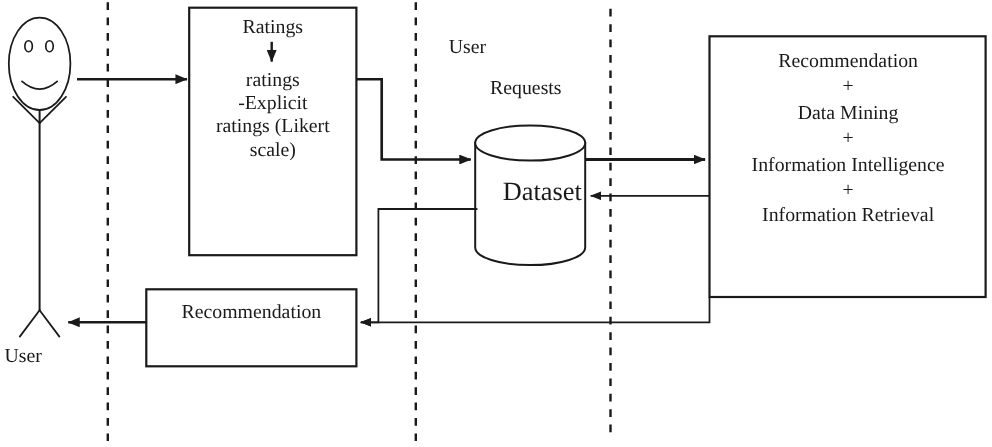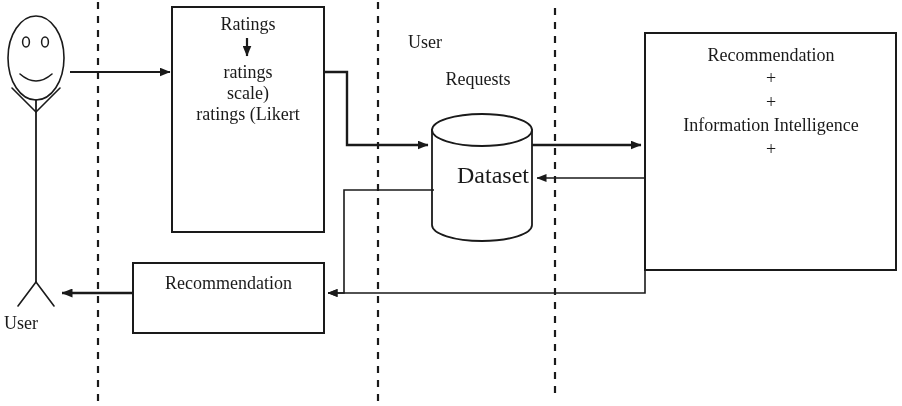--- a/index.html
+++ b/index.html
@@ -119,35 +119,38 @@
       <line x1="133" y1="293" x2="62" y2="293" stroke-width="2.4" marker-end="url(#arrowSolid)"></line>
 
       <line x1="247" y1="38" x2="247" y2="56" stroke-width="2.2" marker-end="url(#arrowSolid)"></line>
     </g>
   </svg>
 
   <div class="lbl" id="ratings-title">Ratings</div>
 
   <div class="lbl lbl-wrap" id="ratings-body">
     <div>ratings</div>
+    <div>-Explicit</div>
+    <div>ratings (Likert</div>
     <div>scale)</div>
-    <div>ratings (Likert</div>
   </div>
 
   <div class="lbl" id="user-requests-1">User</div>
   <div class="lbl" id="user-requests-2">Requests</div>
 
   <div class="lbl" id="dataset-label">Dataset</div>
 
   <div class="lbl lbl-wrap" id="engine-body">
     <div>Recommendation</div>
     <div>+</div>
+    <div>Data Mining</div>
     <div>+</div>
     <div>Information Intelligence</div>
     <div>+</div>
+    <div>Information Retrieval</div>
   </div>
 
   <div class="lbl" id="recommendation-label">Recommendation</div>
 
   <div class="lbl" id="user-label">User</div>
 
 
 </div>
 
 </body></html>

